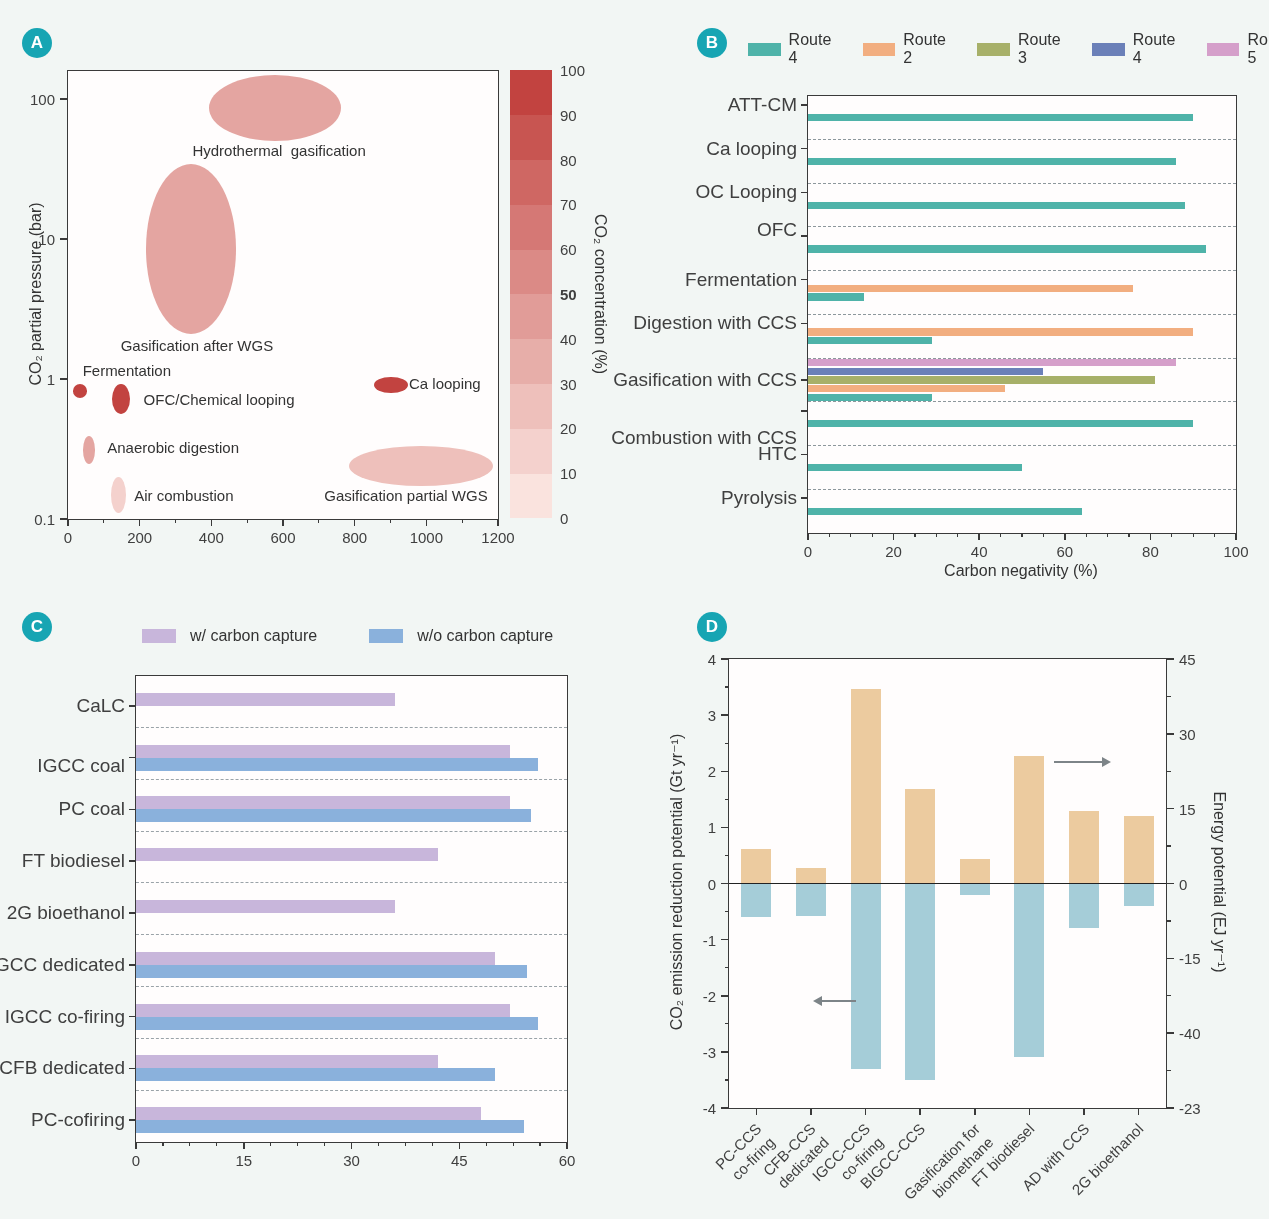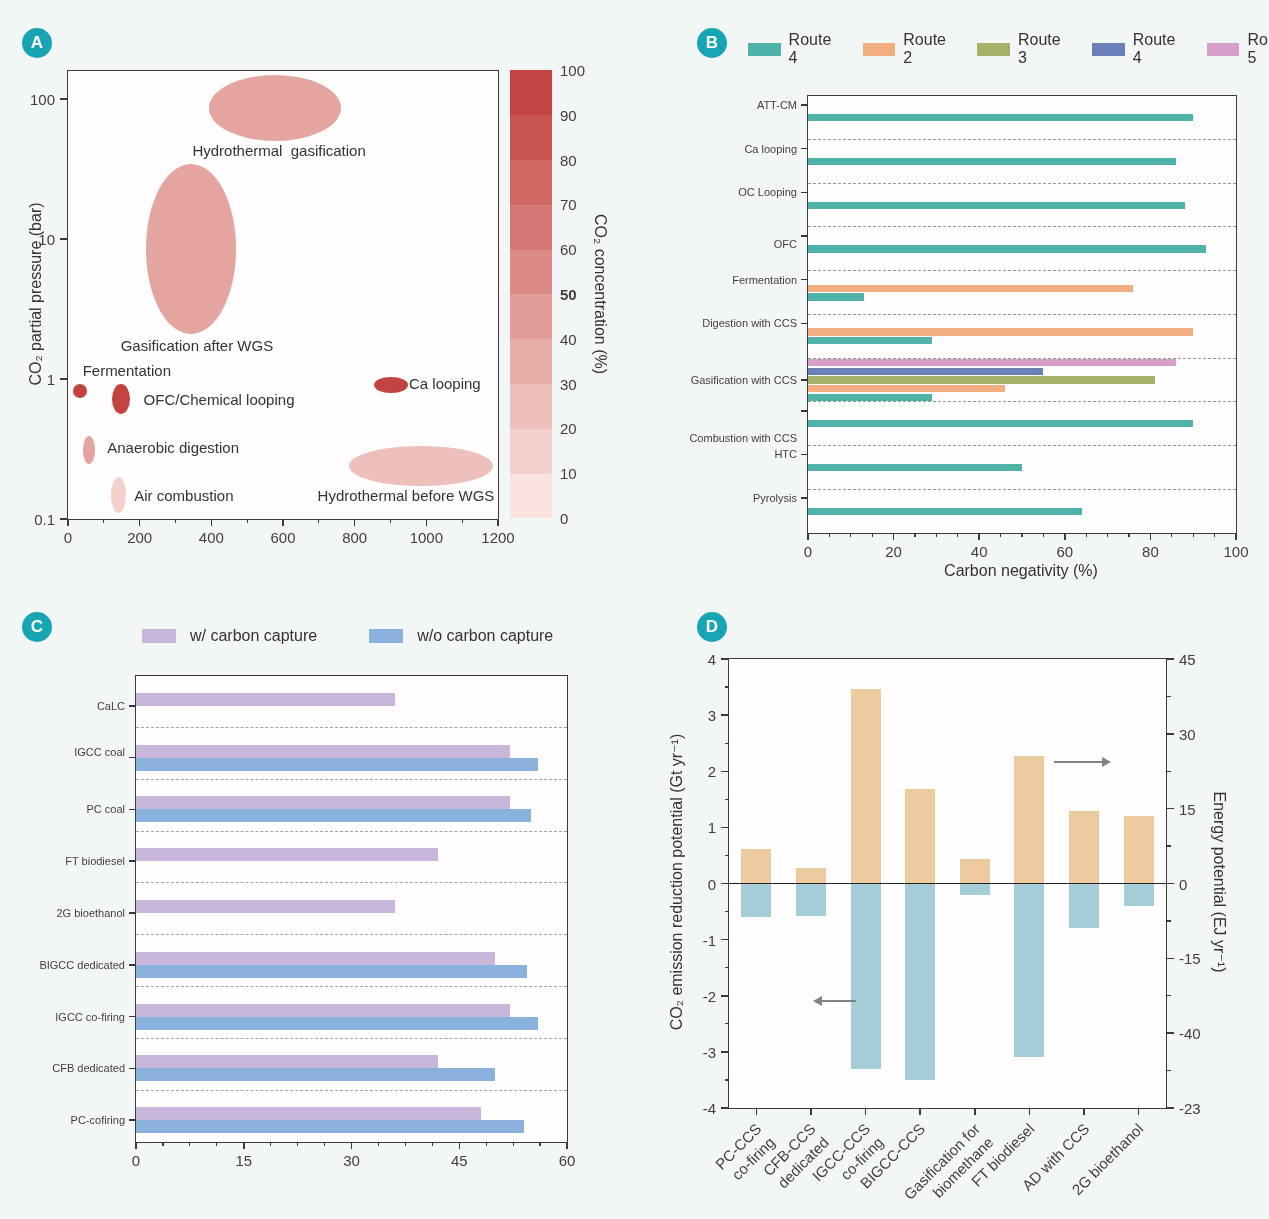--- a/index.html
+++ b/index.html
@@ -21,21 +21,21 @@
   .plot{
     position:absolute;background:#fffdfd;border:1.5px solid #3a3a3a;
   }
   .axis-title{
     position:absolute;font-size:16px;color:#333;white-space:nowrap;
   }
   .legend-row{
     position:absolute;display:flex;align-items:center;
   }
   .tick-label{position:absolute;font-size:15px;color:#3f3f3f;white-space:nowrap;}
-  .cat-label{position:absolute;font-size:11px;color:#3f3f3f;white-space:nowrap;}
+  .cat-label{position:absolute;font-size:19px;color:#3f3f3f;white-space:nowrap;}
 </style>
 </head>
 <body>
 
 <div class="page">
 
   <div class="badge" style="left:22px;top:28px;">A</div>
   <div class="badge" style="left:697px;top:28px;">B</div>
   <div class="badge" style="left:22px;top:612px;">C</div>
   <div class="badge" style="left:697px;top:612px;">D</div>
@@ -110,21 +110,21 @@
       <div style="position: absolute; left: 58.825px; top: 299.066px; transform: translate(-50%, -50%); white-space: pre; font-size: 15px; color: rgb(51, 51, 51);">Fermentation</div>
       <div style="position: absolute; left: 44.075px; top: 312.993px; width: 17.9167px; height: 29.96px; border-radius: 50%; background: rgb(194, 67, 64);"></div>
       <div style="position: absolute; left: 151.033px; top: 327.973px; transform: translate(-50%, -50%); white-space: pre; font-size: 15px; color: rgb(51, 51, 51);">OFC/Chemical looping</div>
       <div style="position: absolute; left: 306.017px; top: 305.754px; width: 33.6833px; height: 15.96px; border-radius: 50%; background: rgb(194, 67, 64);"></div>
       <div style="position: absolute; left: 376.858px; top: 311.734px; transform: translate(-50%, -50%); white-space: pre; font-size: 15px; color: rgb(51, 51, 51);">Ca looping</div>
       <div style="position: absolute; left: 15.05px; top: 365.209px; width: 12.1833px; height: 28px; border-radius: 50%; background: rgb(228, 165, 161);"></div>
       <div style="position: absolute; left: 105.142px; top: 376.209px; transform: translate(-50%, -50%); white-space: pre; font-size: 15px; color: rgb(51, 51, 51);">Anaerobic digestion</div>
       <div style="position: absolute; left: 43.3583px; top: 406.103px; width: 15.05px; height: 36.12px; border-radius: 50%; background: rgb(244, 209, 205);"></div>
       <div style="position: absolute; left: 115.883px; top: 424.163px; transform: translate(-50%, -50%); white-space: pre; font-size: 15px; color: rgb(51, 51, 51);">Air combustion</div>
       <div style="position: absolute; left: 281.292px; top: 374.75px; width: 143.333px; height: 40.04px; border-radius: 50%; background: rgb(238, 192, 187);"></div>
-      <div style="position: absolute; left: 337.958px; top: 423.77px; transform: translate(-50%, -50%); white-space: pre; font-size: 15px; color: rgb(51, 51, 51);">Hydrothermal before WGS</div>
+      <div style="position: absolute; left: 337.958px; top: 423.77px; transform: translate(-50%, -50%); white-space: pre; font-size: 15px; color: rgb(51, 51, 51);">Gasification partial WGS</div>
     </div>
   <div id="cbarA" style="position:absolute;left:510px;top:70px;width:42px;height:448px;">
       <div style="position: absolute; left: 0px; top: 403.2px; width: 42px; height: 45.3px; background: rgb(250, 227, 222);"></div>
       <div style="position: absolute; left: 0px; top: 358.4px; width: 42px; height: 45.3px; background: rgb(244, 209, 205);"></div>
       <div style="position: absolute; left: 0px; top: 313.6px; width: 42px; height: 45.3px; background: rgb(238, 192, 187);"></div>
       <div style="position: absolute; left: 0px; top: 268.8px; width: 42px; height: 45.3px; background: rgb(231, 174, 169);"></div>
       <div style="position: absolute; left: 0px; top: 224px; width: 42px; height: 45.3px; background: rgb(225, 156, 152);"></div>
       <div style="position: absolute; left: 0px; top: 179.2px; width: 42px; height: 45.3px; background: rgb(219, 138, 134);"></div>
       <div style="position: absolute; left: 0px; top: 134.4px; width: 42px; height: 45.3px; background: rgb(213, 120, 117);"></div>
       <div style="position: absolute; left: 0px; top: 89.6px; width: 42px; height: 45.3px; background: rgb(207, 103, 99);"></div>
@@ -150,21 +150,21 @@
       <div style="position: absolute; left: 0px; top: 61.95px; width: 368.08px; height: 7.2px; background: rgb(79, 179, 169);"></div>
       <div style="position: absolute; left: -7px; top: 51.8px; width: 7px; height: 1.5px; background: rgb(58, 58, 58);"></div>
       <div class="cat-label" style="position: absolute; left: -11px; top: 52.55px; transform: translate(-100%, -50%);">Ca looping</div>
       <div style="position: absolute; left: 0px; top: 86.7px; width: 428px; height: 0px; border-top: 1.4px dashed rgb(141, 151, 156);"></div>
       <div style="position: absolute; left: 0px; top: 105.65px; width: 376.64px; height: 7.2px; background: rgb(79, 179, 169);"></div>
       <div style="position: absolute; left: -7px; top: 95.5px; width: 7px; height: 1.5px; background: rgb(58, 58, 58);"></div>
       <div class="cat-label" style="position: absolute; left: -11px; top: 96.25px; transform: translate(-100%, -50%);">OC Looping</div>
       <div style="position: absolute; left: 0px; top: 130.4px; width: 428px; height: 0px; border-top: 1.4px dashed rgb(141, 151, 156);"></div>
       <div style="position: absolute; left: 0px; top: 149.35px; width: 398.04px; height: 7.2px; background: rgb(79, 179, 169);"></div>
       <div style="position: absolute; left: -7px; top: 139.2px; width: 7px; height: 1.5px; background: rgb(58, 58, 58);"></div>
-      <div class="cat-label" style="position: absolute; left: -11px; top: 148px; transform: translate(-100%, -50%);">OFC</div>
+      <div class="cat-label" style="position: absolute; left: -11px; top: 134px; transform: translate(-100%, -50%);">OFC</div>
       <div style="position: absolute; left: 0px; top: 174.1px; width: 428px; height: 0px; border-top: 1.4px dashed rgb(141, 151, 156);"></div>
       <div style="position: absolute; left: 0px; top: 188.7px; width: 325.28px; height: 7.2px; background: rgb(242, 174, 128);"></div>
       <div style="position: absolute; left: 0px; top: 197.4px; width: 55.64px; height: 7.2px; background: rgb(79, 179, 169);"></div>
       <div style="position: absolute; left: -7px; top: 182.9px; width: 7px; height: 1.5px; background: rgb(58, 58, 58);"></div>
       <div class="cat-label" style="position: absolute; left: -11px; top: 183.65px; transform: translate(-100%, -50%);">Fermentation</div>
       <div style="position: absolute; left: 0px; top: 217.8px; width: 428px; height: 0px; border-top: 1.4px dashed rgb(141, 151, 156);"></div>
       <div style="position: absolute; left: 0px; top: 232.4px; width: 385.2px; height: 7.2px; background: rgb(242, 174, 128);"></div>
       <div style="position: absolute; left: 0px; top: 241.1px; width: 124.12px; height: 7.2px; background: rgb(79, 179, 169);"></div>
       <div style="position: absolute; left: -7px; top: 226.6px; width: 7px; height: 1.5px; background: rgb(58, 58, 58);"></div>
       <div class="cat-label" style="position: absolute; left: -11px; top: 227.35px; transform: translate(-100%, -50%);">Digestion with CCS</div>
@@ -217,21 +217,21 @@
       <div style="position: absolute; left: 406px; top: 437px; width: 1.2px; height: 4px; background: rgb(58, 58, 58);"></div>
     </div>
   <div id="plotC" class="plot" style="left:135px;top:675px;width:431px;height:466px;">
       <div style="position: absolute; left: 0px; top: 16.8889px; width: 258.6px; height: 13px; background: rgb(200, 182, 219);"></div>
       <div style="position: absolute; left: -7px; top: 29.1389px; width: 7px; height: 1.5px; background: rgb(58, 58, 58);"></div>
       <div class="cat-label" style="position: absolute; left: -11px; top: 29.8889px; transform: translate(-100%, -50%);">CaLC</div>
       <div style="position: absolute; left: 0px; top: 51.0778px; width: 431px; height: 0px; border-top: 1.4px dashed rgb(154, 163, 168);"></div>
       <div style="position: absolute; left: 0px; top: 68.6667px; width: 373.533px; height: 13px; background: rgb(200, 182, 219);"></div>
       <div style="position: absolute; left: 0px; top: 81.6667px; width: 402.267px; height: 13px; background: rgb(138, 177, 220);"></div>
       <div style="position: absolute; left: -7px; top: 80.9167px; width: 7px; height: 1.5px; background: rgb(58, 58, 58);"></div>
-      <div class="cat-label" style="position: absolute; left: -11px; top: 76px; transform: translate(-100%, -50%); text-align: right;">IGCC coal</div>
+      <div class="cat-label" style="position: absolute; left: -11px; top: 90px; transform: translate(-100%, -50%); text-align: right;">IGCC coal</div>
       <div style="position: absolute; left: 0px; top: 102.856px; width: 431px; height: 0px; border-top: 1.4px dashed rgb(154, 163, 168);"></div>
       <div style="position: absolute; left: 0px; top: 120.444px; width: 373.533px; height: 13px; background: rgb(200, 182, 219);"></div>
       <div style="position: absolute; left: 0px; top: 133.444px; width: 395.083px; height: 13px; background: rgb(138, 177, 220);"></div>
       <div style="position: absolute; left: -7px; top: 132.694px; width: 7px; height: 1.5px; background: rgb(58, 58, 58);"></div>
       <div class="cat-label" style="position: absolute; left: -11px; top: 133.444px; transform: translate(-100%, -50%);">PC coal</div>
       <div style="position: absolute; left: 0px; top: 154.633px; width: 431px; height: 0px; border-top: 1.4px dashed rgb(154, 163, 168);"></div>
       <div style="position: absolute; left: 0px; top: 172.222px; width: 301.7px; height: 13px; background: rgb(200, 182, 219);"></div>
       <div style="position: absolute; left: -7px; top: 184.472px; width: 7px; height: 1.5px; background: rgb(58, 58, 58);"></div>
       <div class="cat-label" style="position: absolute; left: -11px; top: 185.222px; transform: translate(-100%, -50%);">FT biodiesel</div>
       <div style="position: absolute; left: 0px; top: 206.411px; width: 431px; height: 0px; border-top: 1.4px dashed rgb(154, 163, 168);"></div>

